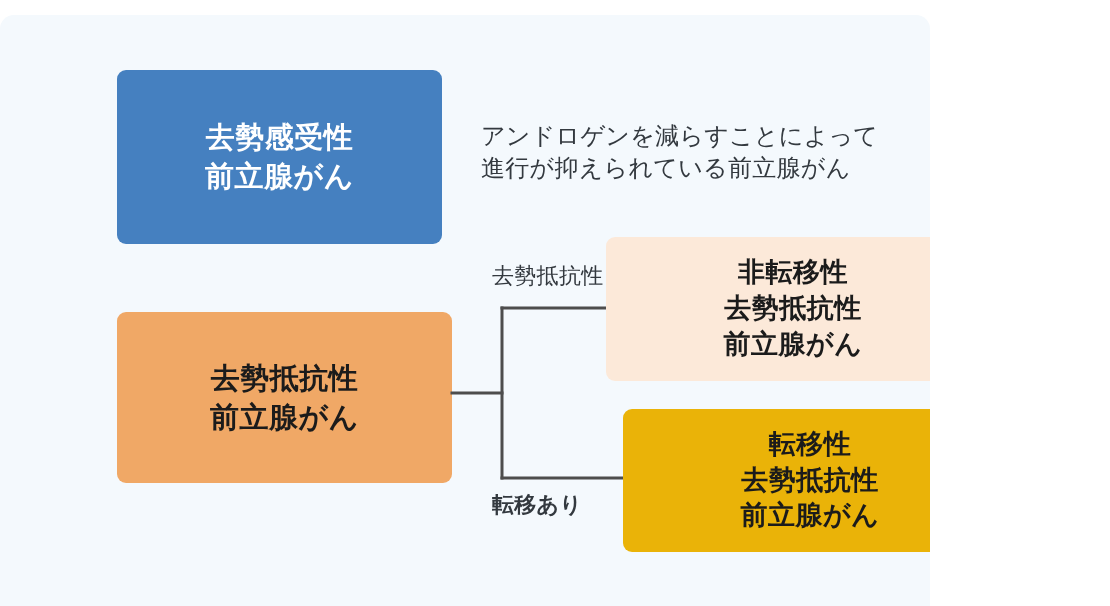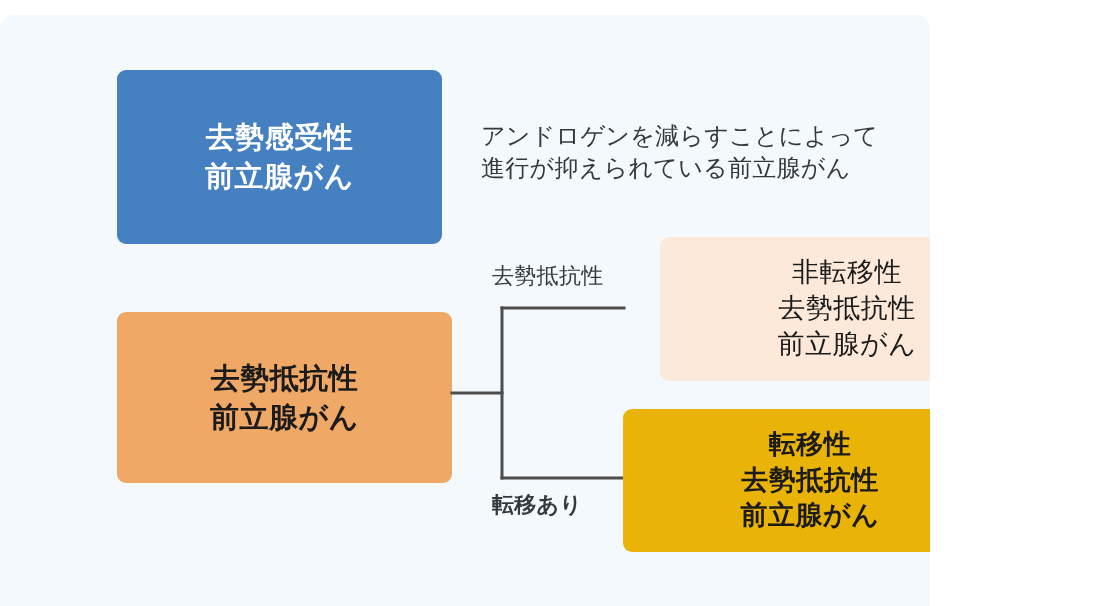--- a/index.html
+++ b/index.html
@@ -55,28 +55,28 @@
     height: 171px;
     background: #f0a866;
     color: #1b1b1b;
     font-size: 29px;
     font-weight: bold;
     letter-spacing: 0.5px;
   }
 
   
   #node-nmcrpc {
-    left: 660px;
+    left: 606px;
     top: 222px;
     width: 374px;
     height: 144px;
     background: #fce9d9;
     color: #1b1b1b;
     font-size: 27px;
-    font-weight: normal;
+    font-weight: bold;
     letter-spacing: 0.5px;
   }
   #node-mcrpc {
     left: 623px;
     top: 394px;
     width: 374px;
     height: 143px;
     background: #eab308;
     color: #1b1b1b;
     font-size: 27px;

